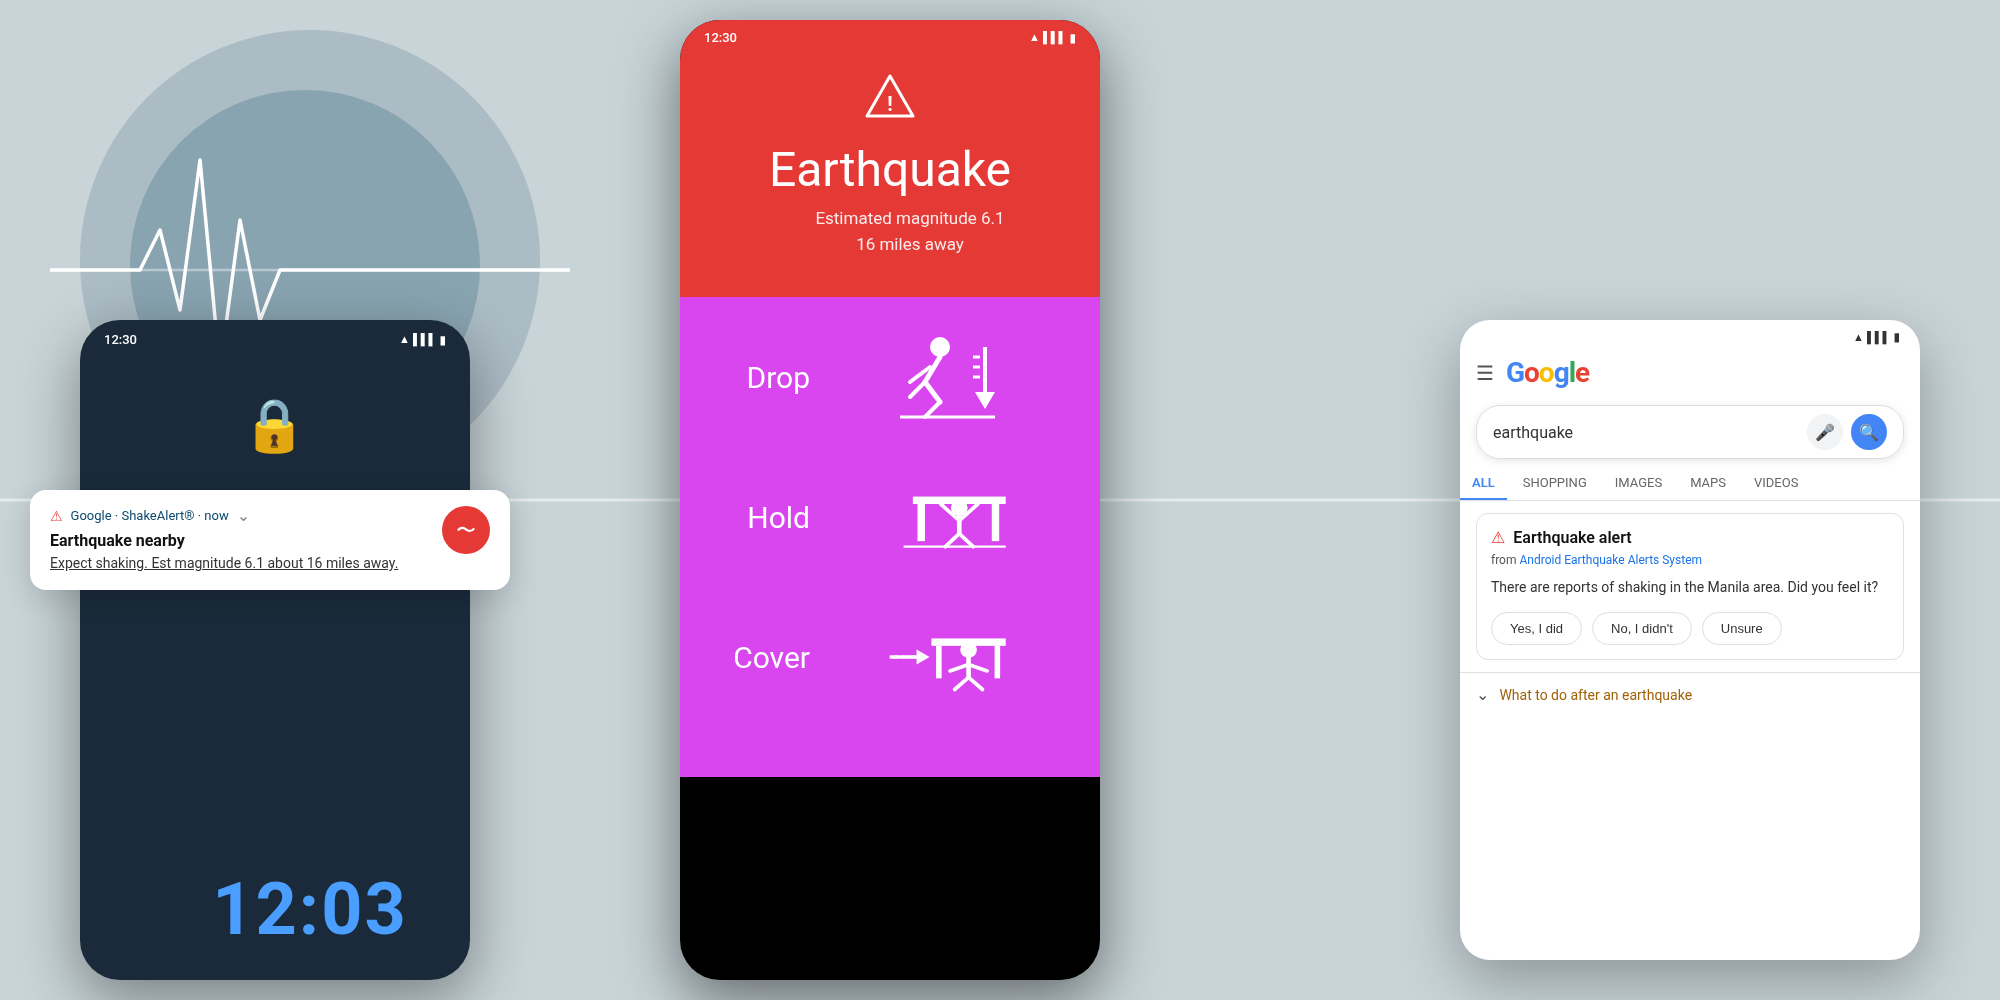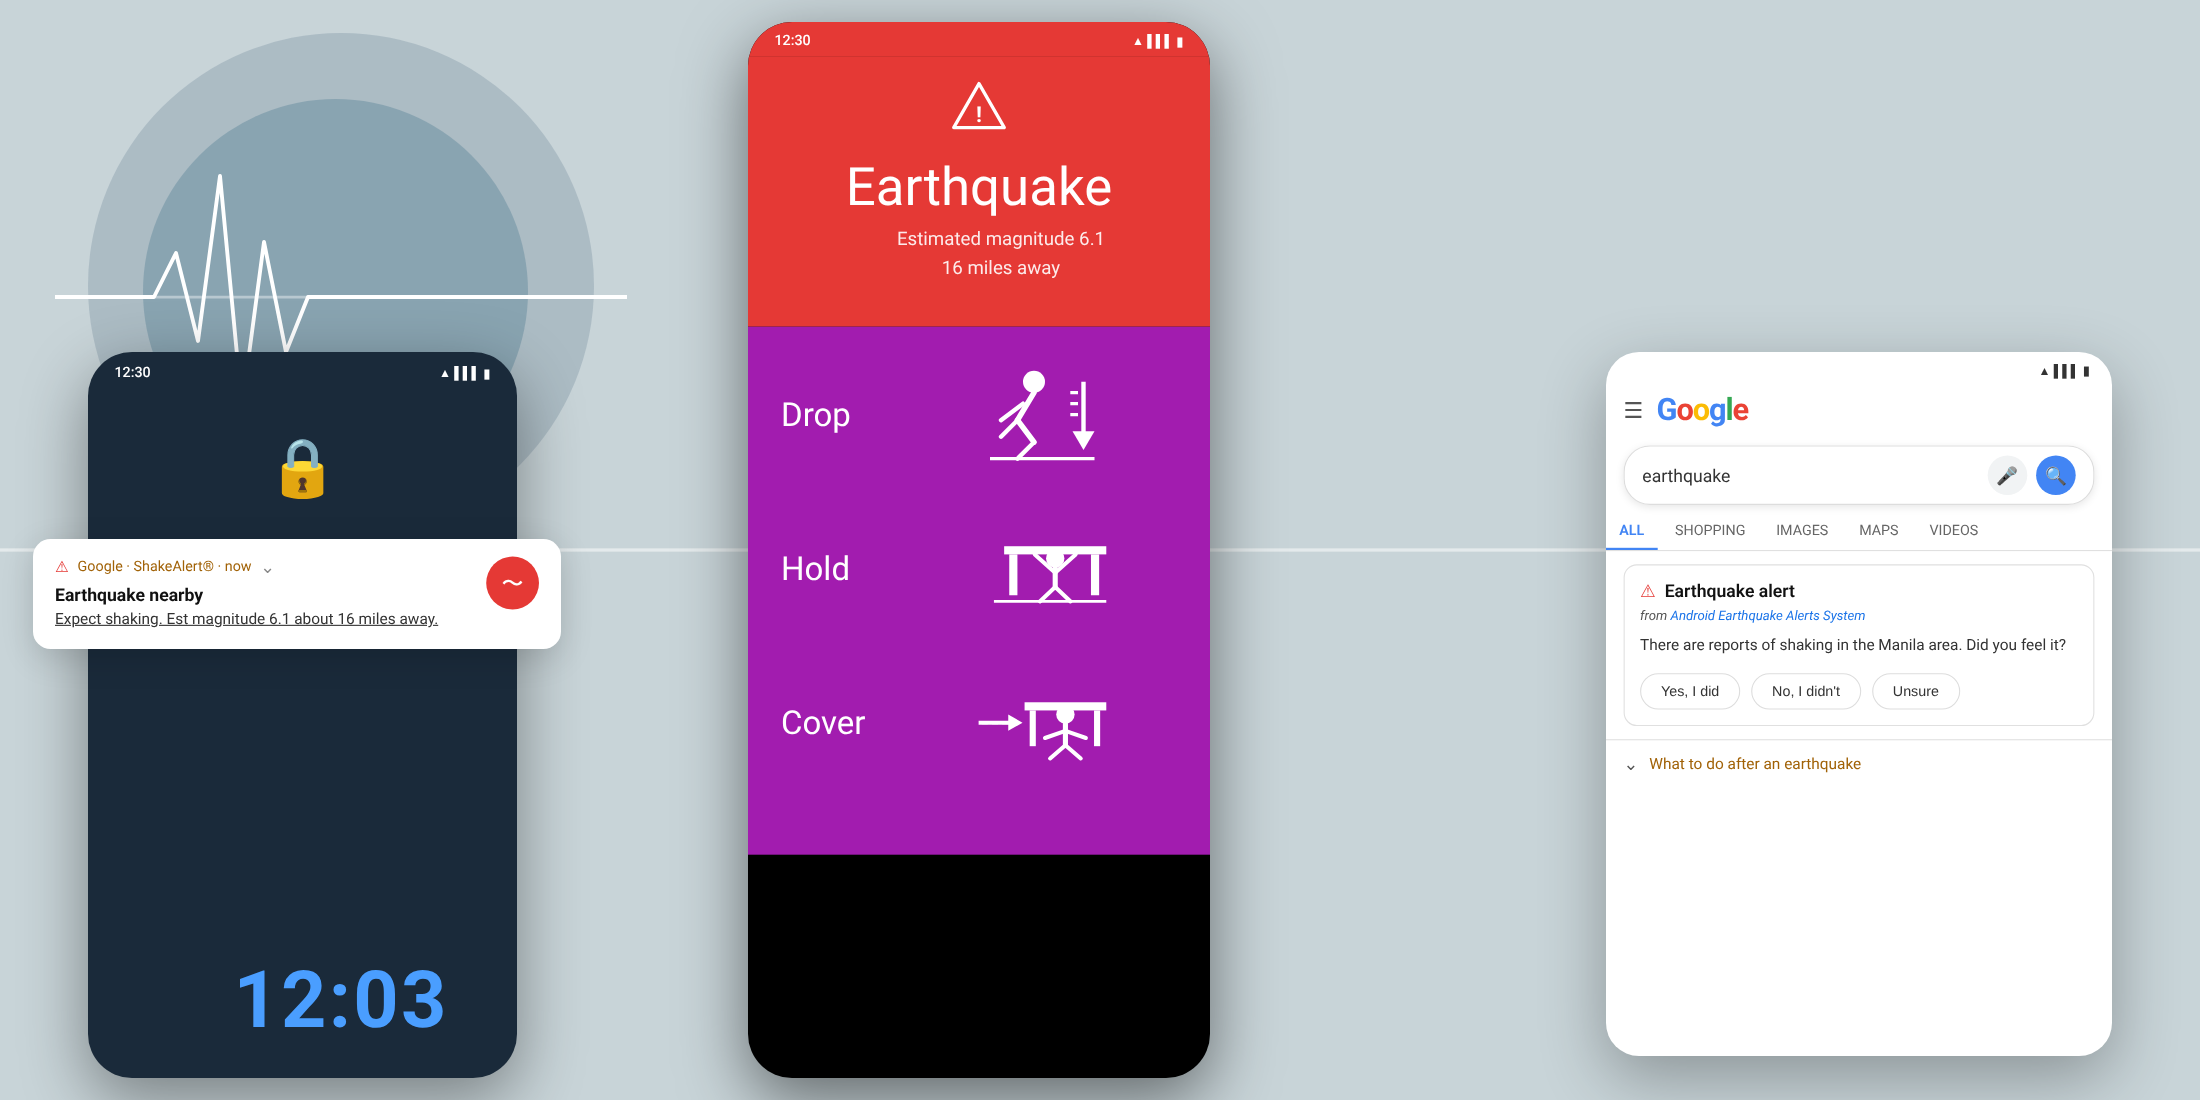--- a/index.html
+++ b/index.html
@@ -114,21 +114,21 @@
       align-items: center;
       gap: 8px;
       margin-bottom: 6px;
     }
     .notif-triangle {
       color: #e53935;
       font-size: 14px;
     }
     .notif-source {
       font-size: 13px;
-      color: #a16207;
+      color: #0c4a6e;
     }
     .notif-chevron {
       font-size: 16px;
       color: #888;
       cursor: pointer;
     }
     .notif-title {
       font-size: 16px;
       font-weight: 700;
       color: #111;
@@ -214,23 +214,24 @@
     }
     .alert-subtitle {
       font-size: 17px;
       color: rgba(255,255,255,0.9);
       text-align: center;
       line-height: 1.5;
       margin-left: 40px;
     }
 
     .alert-black-section {
-      background: #a21caf;
+      background: #d946ef;
       padding: 30px 30px;
       flex: 1;
+      text-align: right;
     }
 
     .instruction-row {
       display: flex;
       align-items: center;
       margin-bottom: 40px;
       gap: 20px;
     }
     .instruction-label {
       font-size: 30px;
@@ -361,21 +362,20 @@
     }
     .eq-alert-title {
       font-size: 16px;
       font-weight: 600;
       color: #111;
     }
     .eq-alert-source {
       font-size: 12px;
       color: #555;
       margin-bottom: 10px;
-      font-style: italic;
     }
     .eq-alert-source a { color: #1a73e8; text-decoration: none; }
     .eq-alert-body {
       font-size: 14px;
       color: #333;
       line-height: 1.5;
       margin-bottom: 14px;
     }
     .eq-buttons {
       display: flex;

